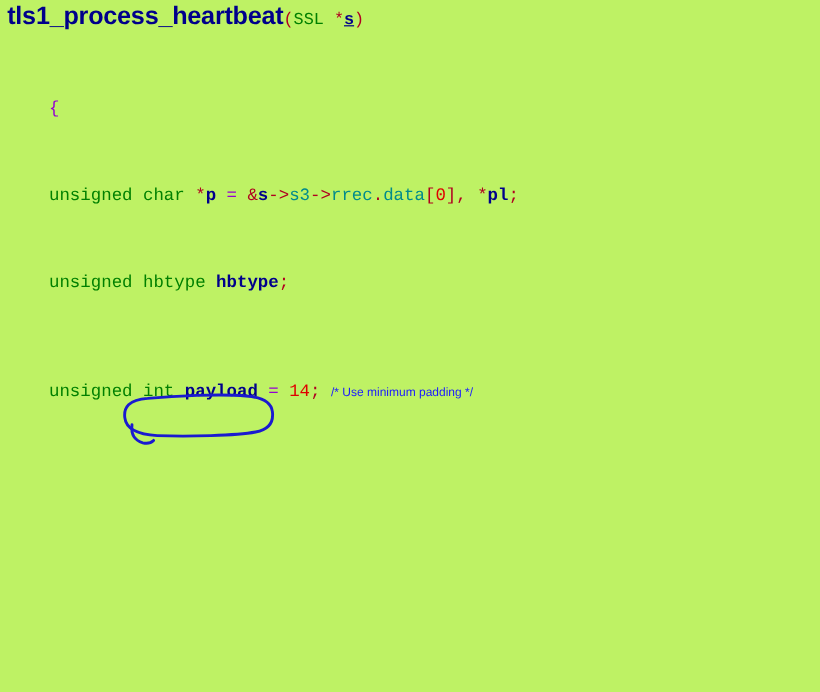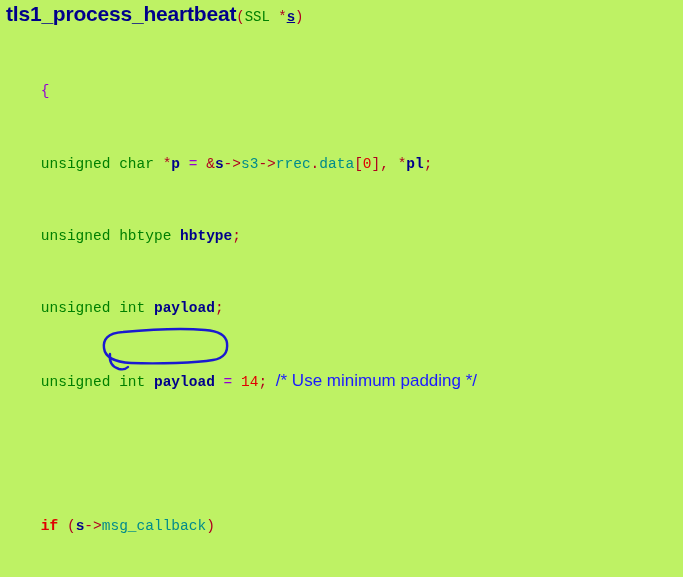--- a/index.html
+++ b/index.html
@@ -58,21 +58,21 @@
 
   
   .t-type    { color: #008000; }                        
   .t-kw      { color: #e00000; font-weight: bold; }     
   .t-var     { color: #00008b; font-weight: bold; }     
   .t-num     { color: #e00000; }                        
   .t-punc    { color: #b00020; }                        
   .t-op      { color: #9400d3; }                        
   .t-brace   { color: #9400d3; }                        
   .t-member  { color: #008b8b; }     
-  .t-cmt     { color: #1a1aff; font-family: "Liberation Sans","DejaVu Sans",sans-serif; font-size:17px; }
+  .t-cmt     { color: #1a1aff; font-family: "Liberation Sans","DejaVu Sans",sans-serif; font-size:10px; }
   .t-sslname { color: #008000; }
   .t-uline   { color: #00008b; font-weight: bold; text-decoration: underline; }
 
   
   .annot {
     position: absolute;
     left: 101px;
     top: 326px;
     width: 132px;
     height: 46px;
@@ -89,27 +89,25 @@
   </div>
 
   <div class="code">
 
     <div class="line">    <span class="t-brace">{</span></div>
 
     <div class="line">    <span class="t-type">unsigned</span> <span class="t-type">char</span> <span class="t-punc">*</span><span class="t-var">p</span> <span class="t-op">=</span> <span class="t-punc">&amp;</span><span class="t-var">s</span><span class="t-punc">-&gt;</span><span class="t-member">s3</span><span class="t-punc">-&gt;</span><span class="t-member">rrec</span><span class="t-punc">.</span><span class="t-member">data</span><span class="t-punc">[</span><span class="t-num">0</span><span class="t-punc">]</span><span class="t-punc">,</span> <span class="t-punc">*</span><span class="t-var">pl</span><span class="t-punc">;</span></div>
 
     <div class="line">    <span class="t-type">unsigned</span> <span class="t-type">hbtype</span> <span class="t-var">hbtype</span><span class="t-punc">;</span></div>
 
-    <div class="line">    <span class="t-type">unsigned</span> <span class="t-type">int</span> <span class="t-var">payload</span><span class="t-punc">;</span></div>
 
     <div class="line">    <span class="t-type">unsigned</span> <span class="t-type">int</span> <span class="t-var">payload</span> <span class="t-op">=</span> <span class="t-num">14</span><span class="t-punc">;</span> <span class="t-cmt">/* Use minimum padding */</span></div>
 
     <div class="blank"></div>
 
-    <div class="line">    <span class="t-kw">if</span> <span class="t-punc">(</span><span class="t-var">s</span><span class="t-punc">-&gt;</span><span class="t-member">msg_callback</span><span class="t-punc">)</span></div>
 
     
 
     
 
     
 
     
 
     

